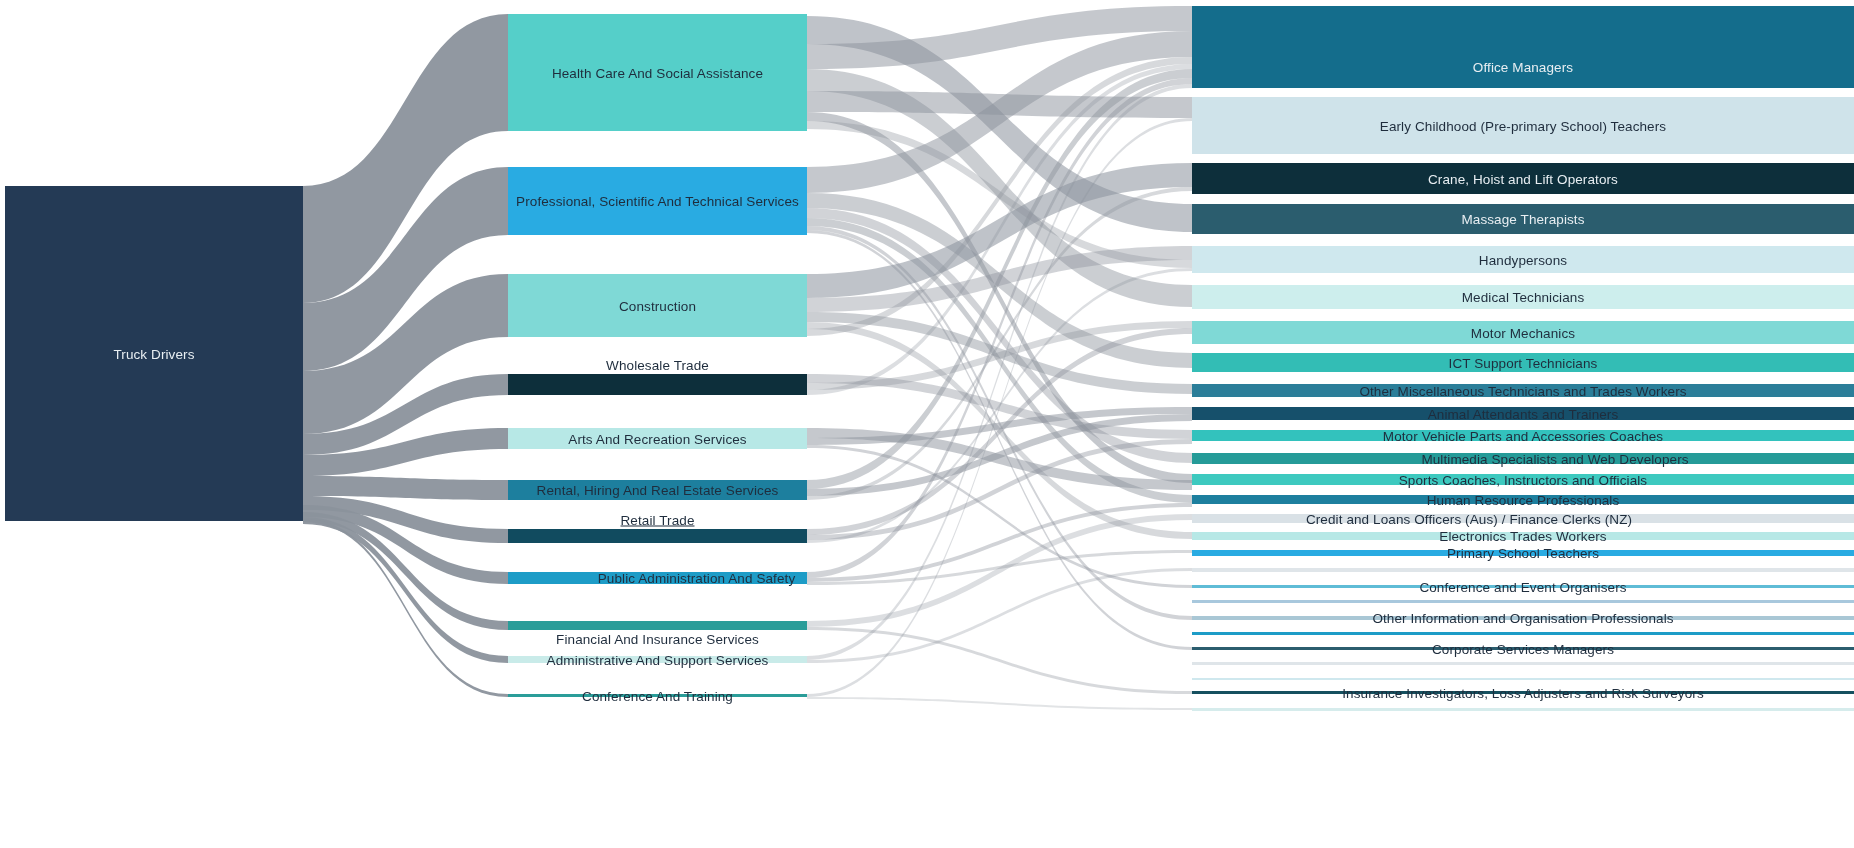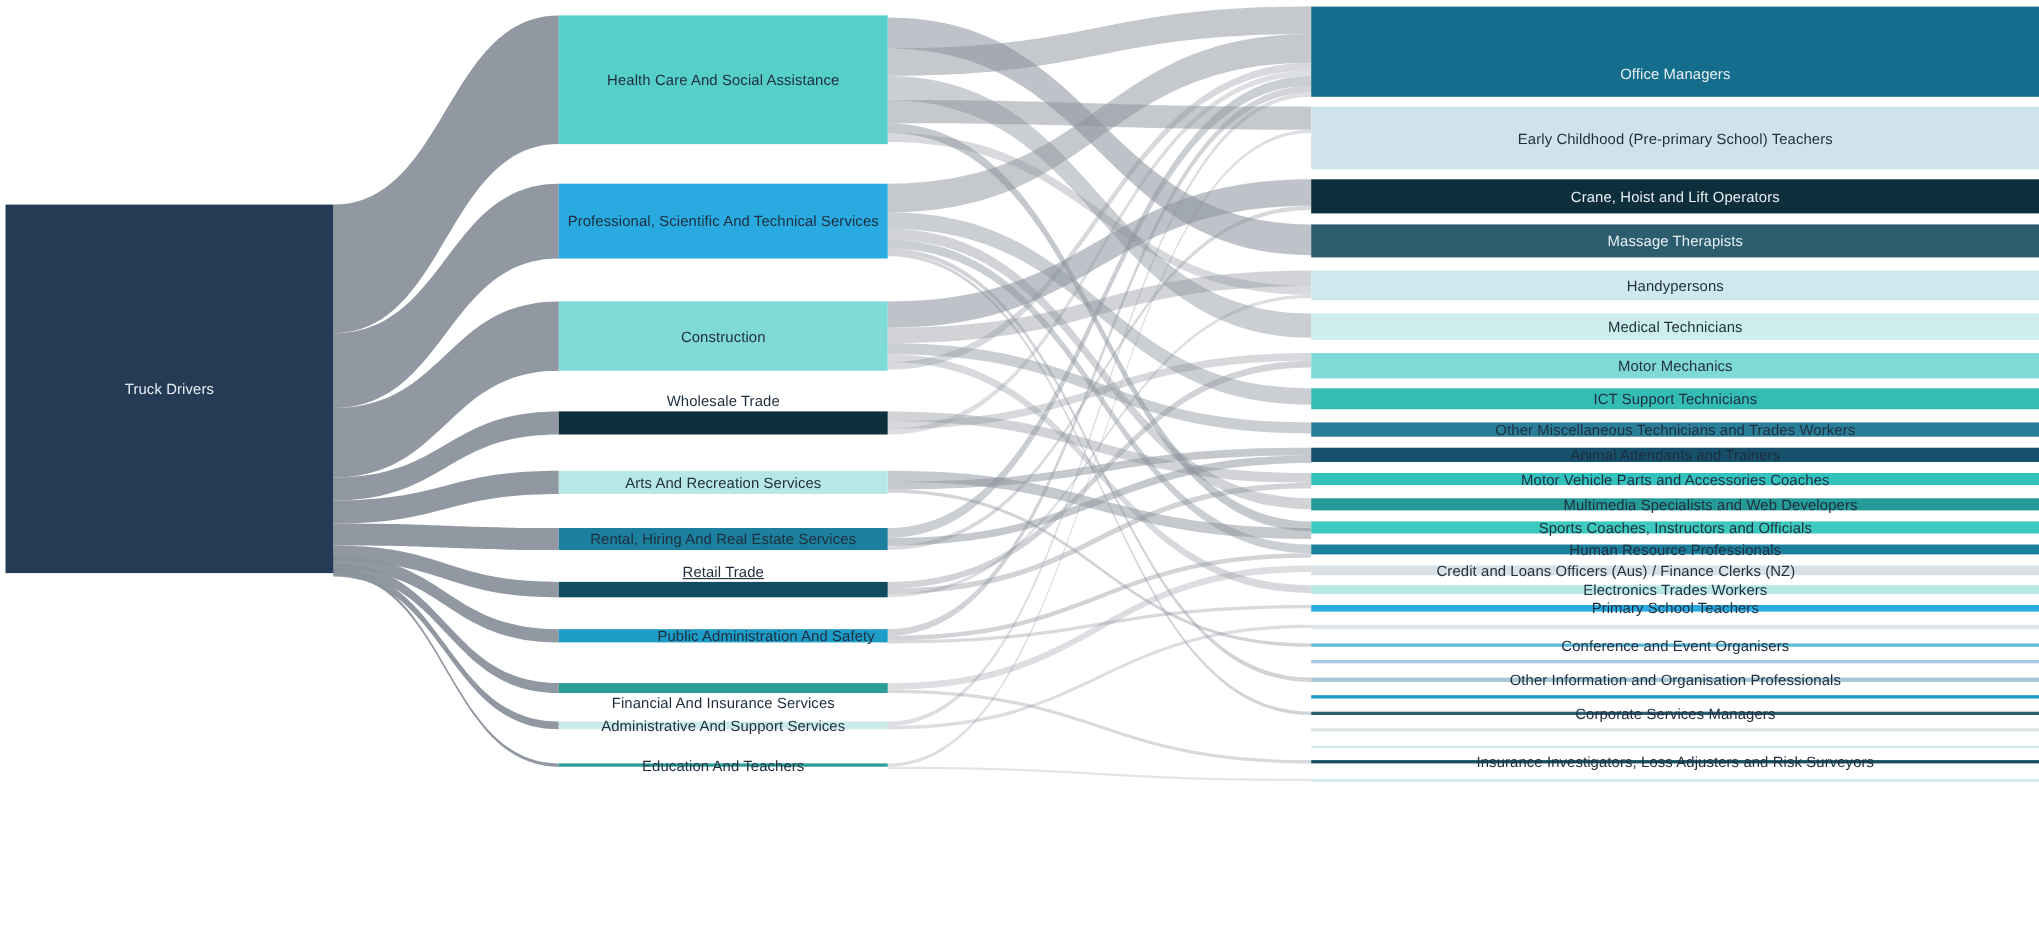--- a/index.html
+++ b/index.html
@@ -126,21 +126,21 @@
       <div class="node-label center" style="left: 657.5px; top: 72.5px;">Health Care And Social Assistance</div>
       <div class="node-label center" style="left: 657.5px; top: 201px;">Professional, Scientific And Technical Services</div>
       <div class="node-label center" style="left: 657.5px; top: 305.5px;">Construction</div>
       <div class="node-label center" style="left: 657.5px; top: 365px;">Wholesale Trade</div>
       <div class="node-label center" style="left: 657.5px; top: 438.5px;">Arts And Recreation Services</div>
       <div class="node-label center" style="left: 657.5px; top: 490px;">Rental, Hiring And Real Estate Services</div>
       <div class="node-label center" style="left: 657.5px; top: 520px; text-decoration: underline;">Retail Trade</div>
       <div class="node-label center" style="left: 657.5px; top: 578px; margin-left: 39px;">Public Administration And Safety</div>
       <div class="node-label center" style="left: 657.5px; top: 639px;">Financial And Insurance Services</div>
       <div class="node-label center" style="left: 657.5px; top: 659.5px;">Administrative And Support Services</div>
-      <div class="node-label center" style="left: 657.5px; top: 695.5px;">Education And Teachers</div>
+      <div class="node-label center" style="left: 657.5px; top: 695.5px;">Conference And Training</div>
       <div class="node-label center light" style="left: 1523px; top: 47px; margin-top: 20px;">Office Managers</div>
       <div class="node-label center" style="left: 1523px; top: 125.5px;">Early Childhood (Pre-primary School) Teachers</div>
       <div class="node-label center light" style="left: 1523px; top: 178.5px;">Crane, Hoist and Lift Operators</div>
       <div class="node-label center light" style="left: 1523px; top: 219px;">Massage Therapists</div>
       <div class="node-label center" style="left: 1523px; top: 259.5px;">Handypersons</div>
       <div class="node-label center" style="left: 1523px; top: 297px;">Medical Technicians</div>
       <div class="node-label center" style="left: 1523px; top: 332.5px;">Motor Mechanics</div>
       <div class="node-label center" style="left: 1523px; top: 362.5px;">ICT Support Technicians</div>
       <div class="node-label center" style="left: 1523px; top: 390.5px;">Other Miscellaneous Technicians and Trades Workers</div>
       <div class="node-label center" style="left: 1523px; top: 413.5px;">Animal Attendants and Trainers</div>

